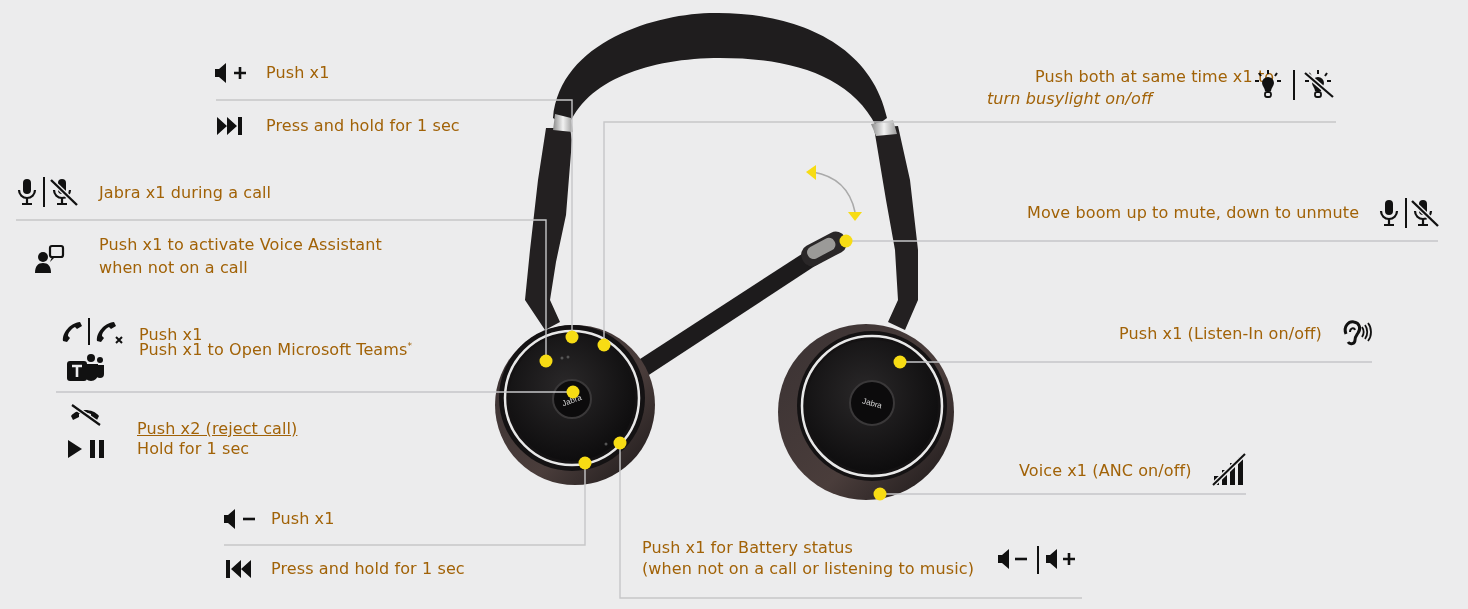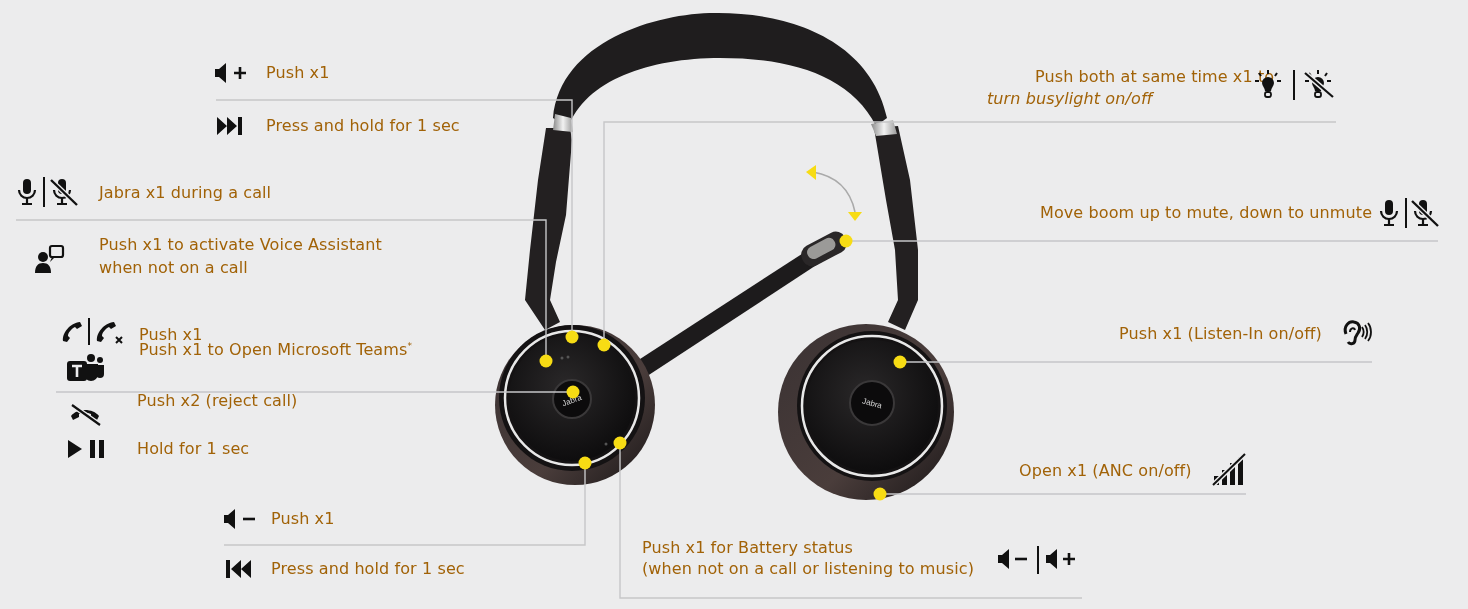--- a/index.html
+++ b/index.html
@@ -181,21 +181,21 @@
 </div>
 <span class="txt" style="left:139px;top:336px;"><span>Push x1 to Open Microsoft Teams</span><sup style="font-size:9px;">*</sup></span>
 
 <div class="icon" style="left:69px;top:404px;">
   <svg width="34" height="22" viewBox="0 0 34 22">
       <path d="M2 12 C 8 4, 24 4, 30 12 L 28 16 L 22 13 L 22 10 C 18 8, 14 8, 10 10 L 10 13 L 4 16 Z" fill="#111"></path>
       <path d="M3 1l28 20" stroke="#ececed" stroke-width="5"></path>
       <path d="M3 1l28 20" stroke="#111" stroke-width="2.2"></path>
     </svg>
 </div>
-<span class="txt" style="left:137px;top:390px;">Push x2 (reject call)</span>
+<span class="txt" style="left:137px;top:418px;text-decoration:underline;">Push x2 (reject call)</span>
 
 <div class="icon" style="left:68px;top:440px;">
   <svg width="40" height="18" viewBox="0 0 40 18">
       <path d="M0 0l14 9-14 9z" fill="#111"></path>
       <rect x="22" y="0" width="5" height="18" fill="#111"></rect>
       <rect x="31" y="0" width="5" height="18" fill="#111"></rect>
     </svg>
 </div>
 <span class="txt" style="left:137px;top:438px;">Hold for 1 sec</span>
 
@@ -228,21 +228,21 @@
 <div class="icon" style="left:1303px;top:69px;">
   <svg width="32" height="30" viewBox="0 0 32 30">
       <path d="M15 1v4M6 4l2 3M24 4l-2 3M2 12h4M24 12h4" stroke="#111" stroke-width="2"></path>
       <path d="M9 14a6 6 0 0112 0c0 3-3 5-3 8h-6c0-3-3-5-3-8z" fill="#111"></path>
       <rect x="12" y="23" width="6" height="5" rx="2" fill="none" stroke="#111" stroke-width="1.8"></rect>
       <path d="M2 4l28 24" stroke="#ececed" stroke-width="5"></path>
       <path d="M2 4l28 24" stroke="#111" stroke-width="2.2"></path>
     </svg>
 </div>
 
-<span class="txt" style="left:1027px;top:202px;margin-left:13px;">Move boom up to mute, down to unmute</span>
+<span class="txt" style="left:1027px;top:202px;">Move boom up to mute, down to unmute</span>
 <div class="icon" style="left:1378px;top:199px;">
   <svg width="22" height="28" viewBox="0 0 22 28">
       <rect x="7" y="1" width="8" height="15" rx="4" fill="#111"></rect>
       <path d="M3 12a8 8 0 0016 0" stroke="#111" stroke-width="2.2" fill="none"></path>
       <path d="M11 20v5M6 26h10" stroke="#111" stroke-width="2.2"></path>
     </svg>
 </div>
 <div class="abs" style="left:1405px;top:198px;width:2px;height:30px;background:#111;"></div>
 <div class="icon" style="left:1410px;top:199px;">
   <svg width="30" height="28" viewBox="0 0 30 28">
@@ -256,21 +256,21 @@
 
 <span class="txt" style="left:1119px;top:323px;">Push x1 (Listen-In on/off)</span>
 <div class="icon" style="left:1341px;top:320px;">
   <svg width="32" height="26" viewBox="0 0 32 26">
       <path d="M5 14 C 2 6, 8 1, 13 2 C 19 3, 20 9, 17 13 C 15 16, 14 17, 14 20 C 14 24, 9 25, 7 22" fill="none" stroke="#111" stroke-width="3"></path>
       <path d="M9 12 C 9 8, 13 7, 14 10" fill="none" stroke="#111" stroke-width="2"></path>
       <path d="M21 7c2 3 2 7 0 10M24 5c3 4 3 10 0 14M27 3c4 5 4 13 0 18" fill="none" stroke="#111" stroke-width="1.8"></path>
     </svg>
 </div>
 
-<span class="txt" style="left:1019px;top:460px;">Open x1 (ANC on/off)</span>
+<span class="txt" style="left:1019px;top:460px;">Voice x1 (ANC on/off)</span>
 <div class="icon" style="left:1212px;top:454px;">
   <svg width="34" height="32" viewBox="0 0 34 32">
       <rect x="2" y="22" width="5" height="9" fill="#111"></rect>
       <rect x="10" y="16" width="5" height="15" fill="#111"></rect>
       <rect x="18" y="9" width="5" height="22" fill="#111"></rect>
       <rect x="26" y="3" width="5" height="28" fill="#111"></rect>
       <path d="M1 31L33 0" stroke="#ececed" stroke-width="5"></path>
       <path d="M1 31L33 0" stroke="#111" stroke-width="2"></path>
     </svg>
 </div>

